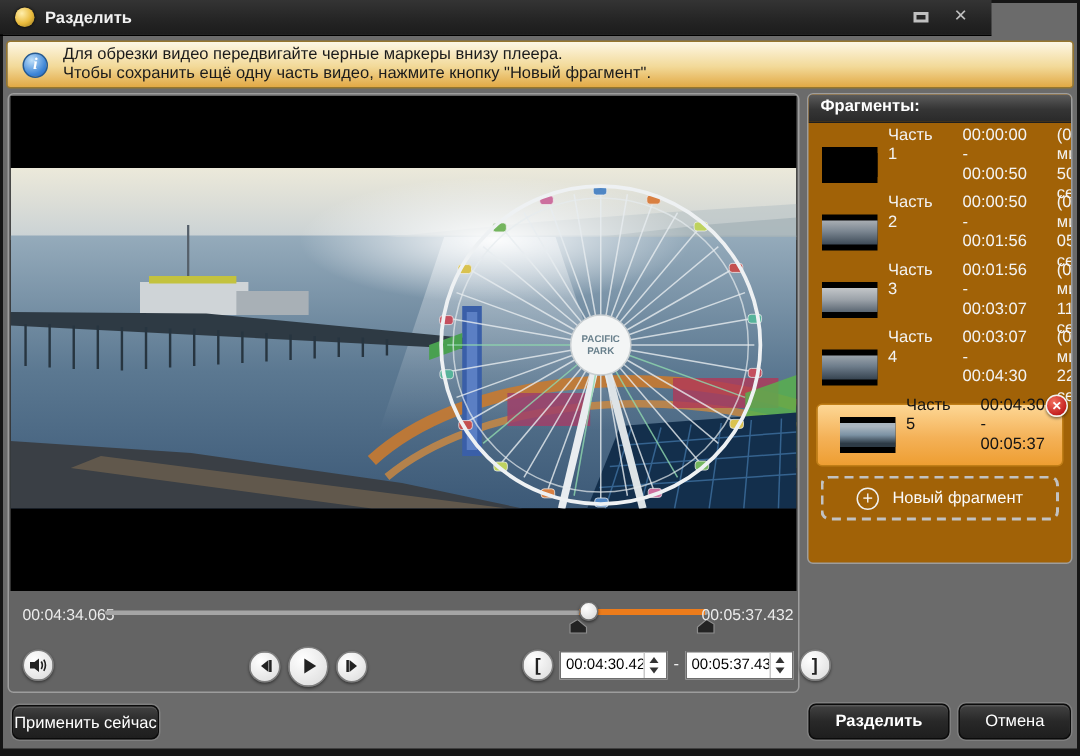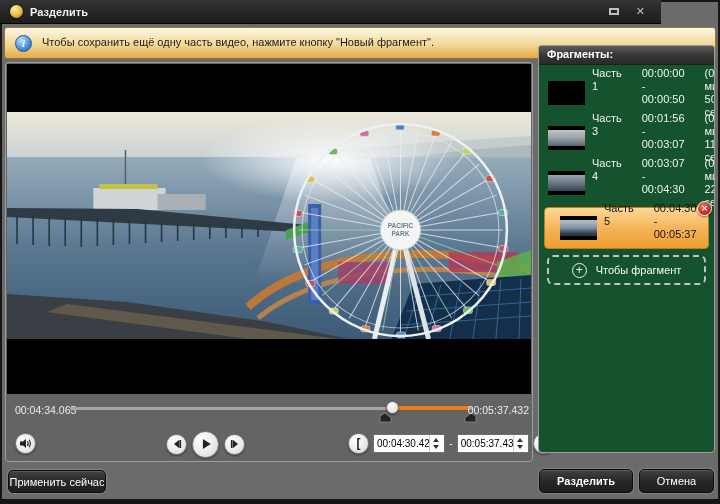--- a/index.html
+++ b/index.html
@@ -63,22 +63,22 @@
   .time-input { width:72px; height:19px; background:#fff; border:1px solid #6e6e6e; display:flex; align-items:center; }
   .time-input input { border:0; outline:none; width:55px; font-size:10px; font-family:"Liberation Sans",sans-serif;
                       padding-left:3px; background:transparent; color:#000; }
   .spin { width:13px; height:100%; border-left:1px solid #c8c8c8; display:flex; flex-direction:column;
           align-items:center; justify-content:center; gap:3px; }
   .spin .up { width:0; height:0; border-left:3.5px solid transparent; border-right:3.5px solid transparent; border-bottom:4px solid #333; }
   .spin .dn { width:0; height:0; border-left:3.5px solid transparent; border-right:3.5px solid transparent; border-top:4px solid #333; }
   .dash { color:#f0f0f0; font-size:11px; }
 
   
-  .fragments-panel { position:absolute; left:538px; top:45px; width:177px; height:408px;
-                     background:#14532d; border:1px solid #9d9d9d; border-radius:4px; overflow:hidden; }
+  .fragments-panel { position:absolute; left:538px; top:62px; width:177px; height:314px;
+                     background:#a16207; border:1px solid #9d9d9d; border-radius:4px; overflow:hidden; }
   .frag-header { height:19px; background:linear-gradient(#5c5c5c,#353535 55%,#2a2a2a);
                  border-bottom:1px solid #1f1f1f; color:#fff; font-size:11px; font-weight:700;
                  padding:2px 0 0 8px; }
   .frag-list { padding:7px 5px 0 5px; }
   .frag-item { display:flex; align-items:center; gap:7px; height:42px; padding:2px 3px; margin-bottom:3px;
                border:1px solid transparent; border-radius:4px; position:relative; }
   .frag-item.selected { background:linear-gradient(#fdd795,#f4b157 55%,#ee9e32);
                         border:1px solid #c07e17; color:#141414;padding-left:15px; }
   .thumb { width:37px; height:24px; background:#000; display:flex; align-items:center; flex:none; }
   .thumb .img { width:100%; height:16px; }
@@ -121,20 +121,21 @@
       <span class="win-btn">
           <span class="min-glyph"></span>
         </span>
       <span class="win-btn">✕</span>
     </span>
   </div>
 
   <div class="banner">
     <span class="info-icon">i</span>
     <div class="banner-text">
+      <div>Для обрезки видео передвигайте черные маркеры внизу плеера.</div>
       <div>Чтобы сохранить ещё одну часть видео, нажмите кнопку "Новый фрагмент".</div>
     </div>
   </div>
 
   <div class="player-panel">
     <div class="video-area">
       <svg class="video-frame" viewBox="0 0 522 227" preserveAspectRatio="none">
         <defs>
           <linearGradient id="sky" x1="0" y1="0" x2="0" y2="1">
             <stop offset="0" stop-color="#ece9da"></stop>
@@ -349,20 +350,30 @@
         <span class="thumb t1">
             <span class="img"></span>
           </span>
         <span class="frag-text">
           <span>Часть 1</span>
           <span>00:00:00 - 00:00:50</span>
           <span>(00 мин. 50 сек.)</span>
         </span>
       </div>
 
+      <div class="frag-item">
+        <span class="thumb t2">
+            <span class="img"></span>
+          </span>
+        <span class="frag-text">
+          <span>Часть 2</span>
+          <span>00:00:50 - 00:01:56</span>
+          <span>(01 мин. 05 сек.)</span>
+        </span>
+      </div>
 
       <div class="frag-item">
         <span class="thumb t3">
             <span class="img"></span>
           </span>
         <span class="frag-text">
           <span>Часть 3</span>
           <span>00:01:56 - 00:03:07</span>
           <span>(01 мин. 11 сек.)</span>
         </span>
@@ -388,21 +399,21 @@
           <span>00:04:30 - 00:05:37</span>
           <span>(01 мин. 07 сек.)</span>
         </span>
         <span class="delete-badge">
             <span>✕</span>
           </span>
       </div>
 
       <div class="new-frag">
         <span class="plus-icon">+</span>
-        <span>Чтобы фрагмент</span>
+        <span>Новый фрагмент</span>
       </div>
     </div>
   </div>
 
   <div class="btn btn-split">Применить сейчас</div>
   <div class="btn btn-apply">Разделить</div>
   <div class="btn btn-cancel">Отмена</div>
 </div>
 
 </body></html>

